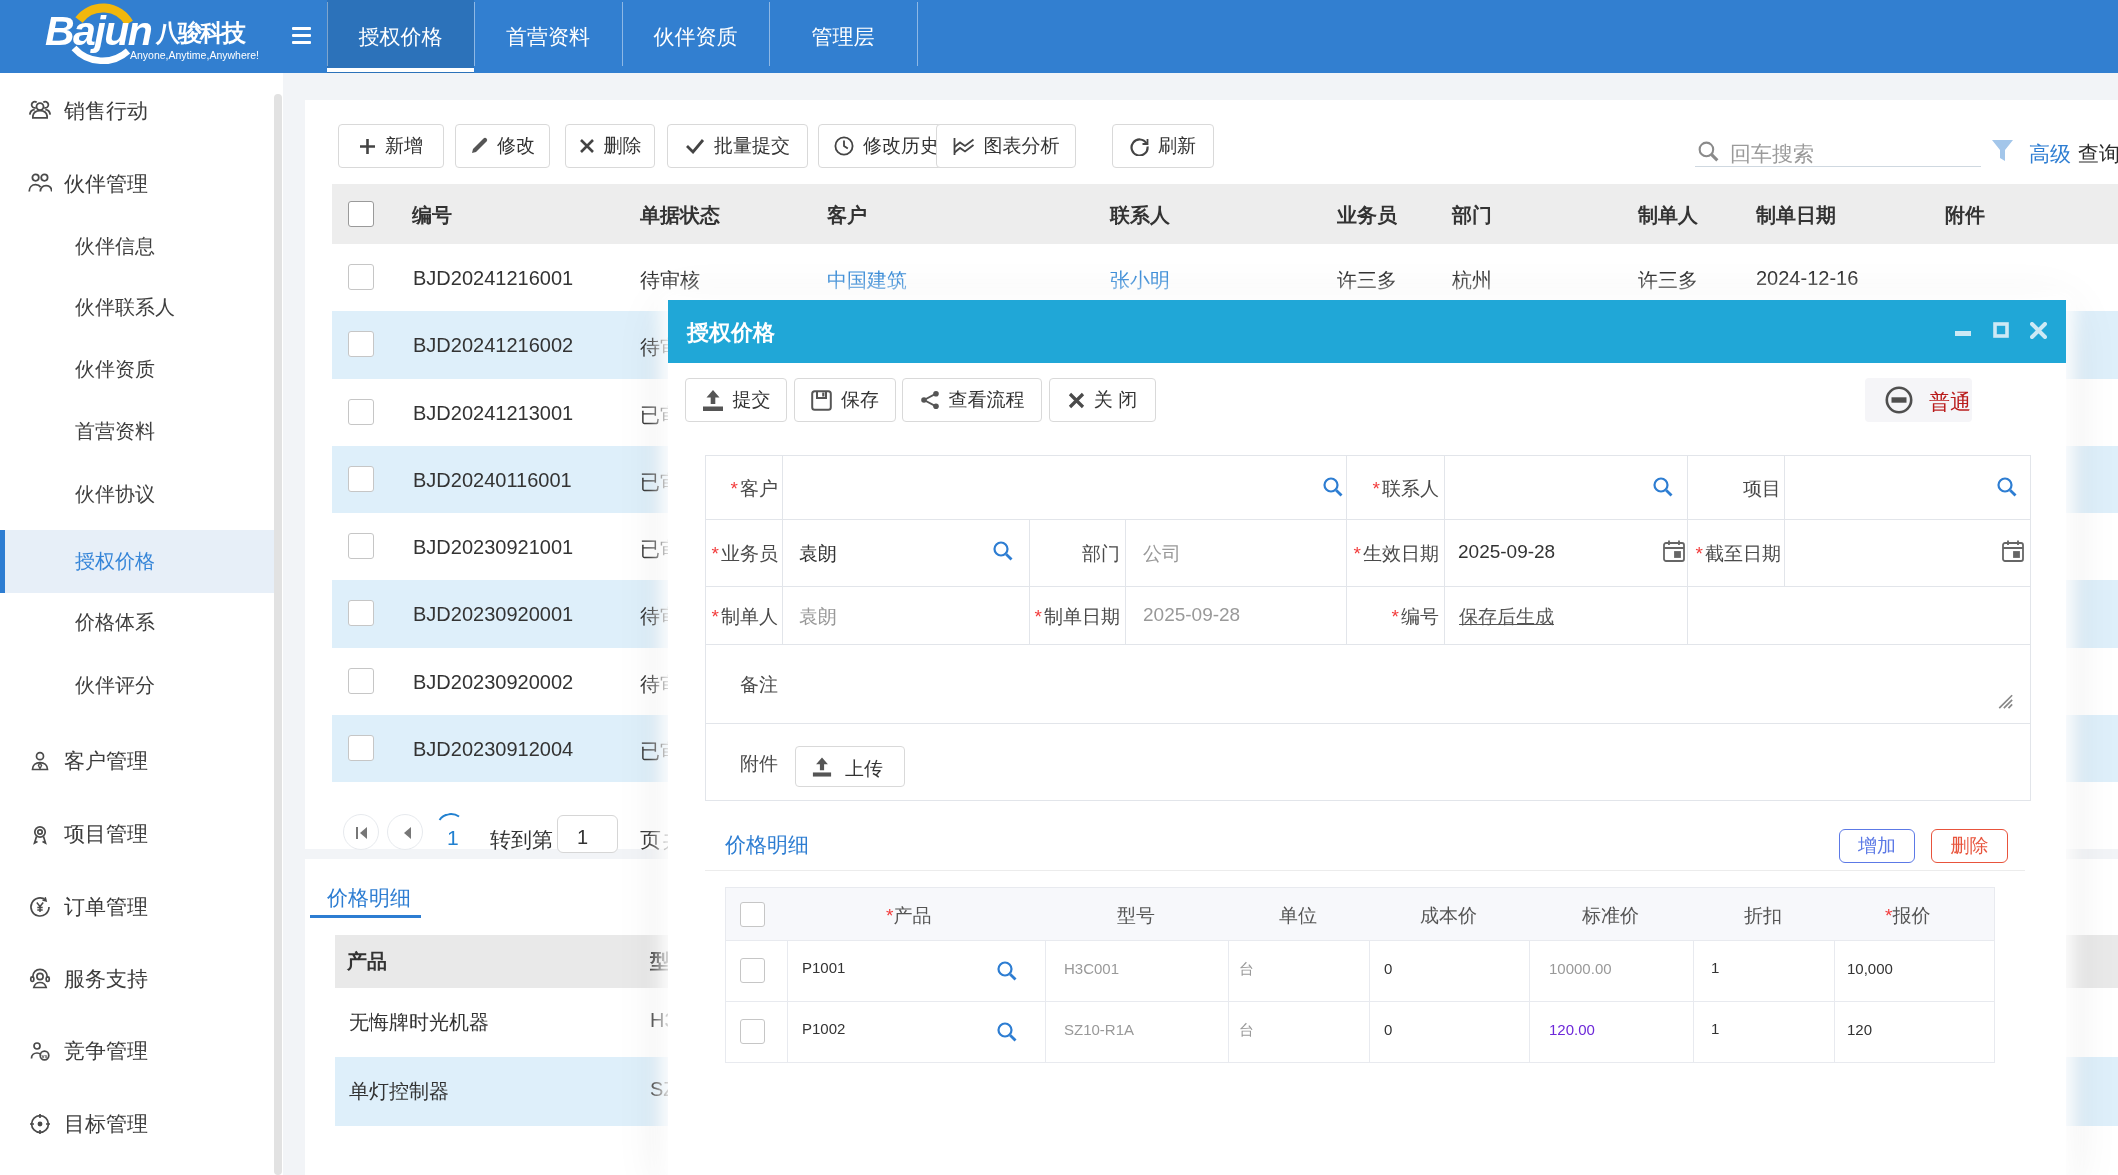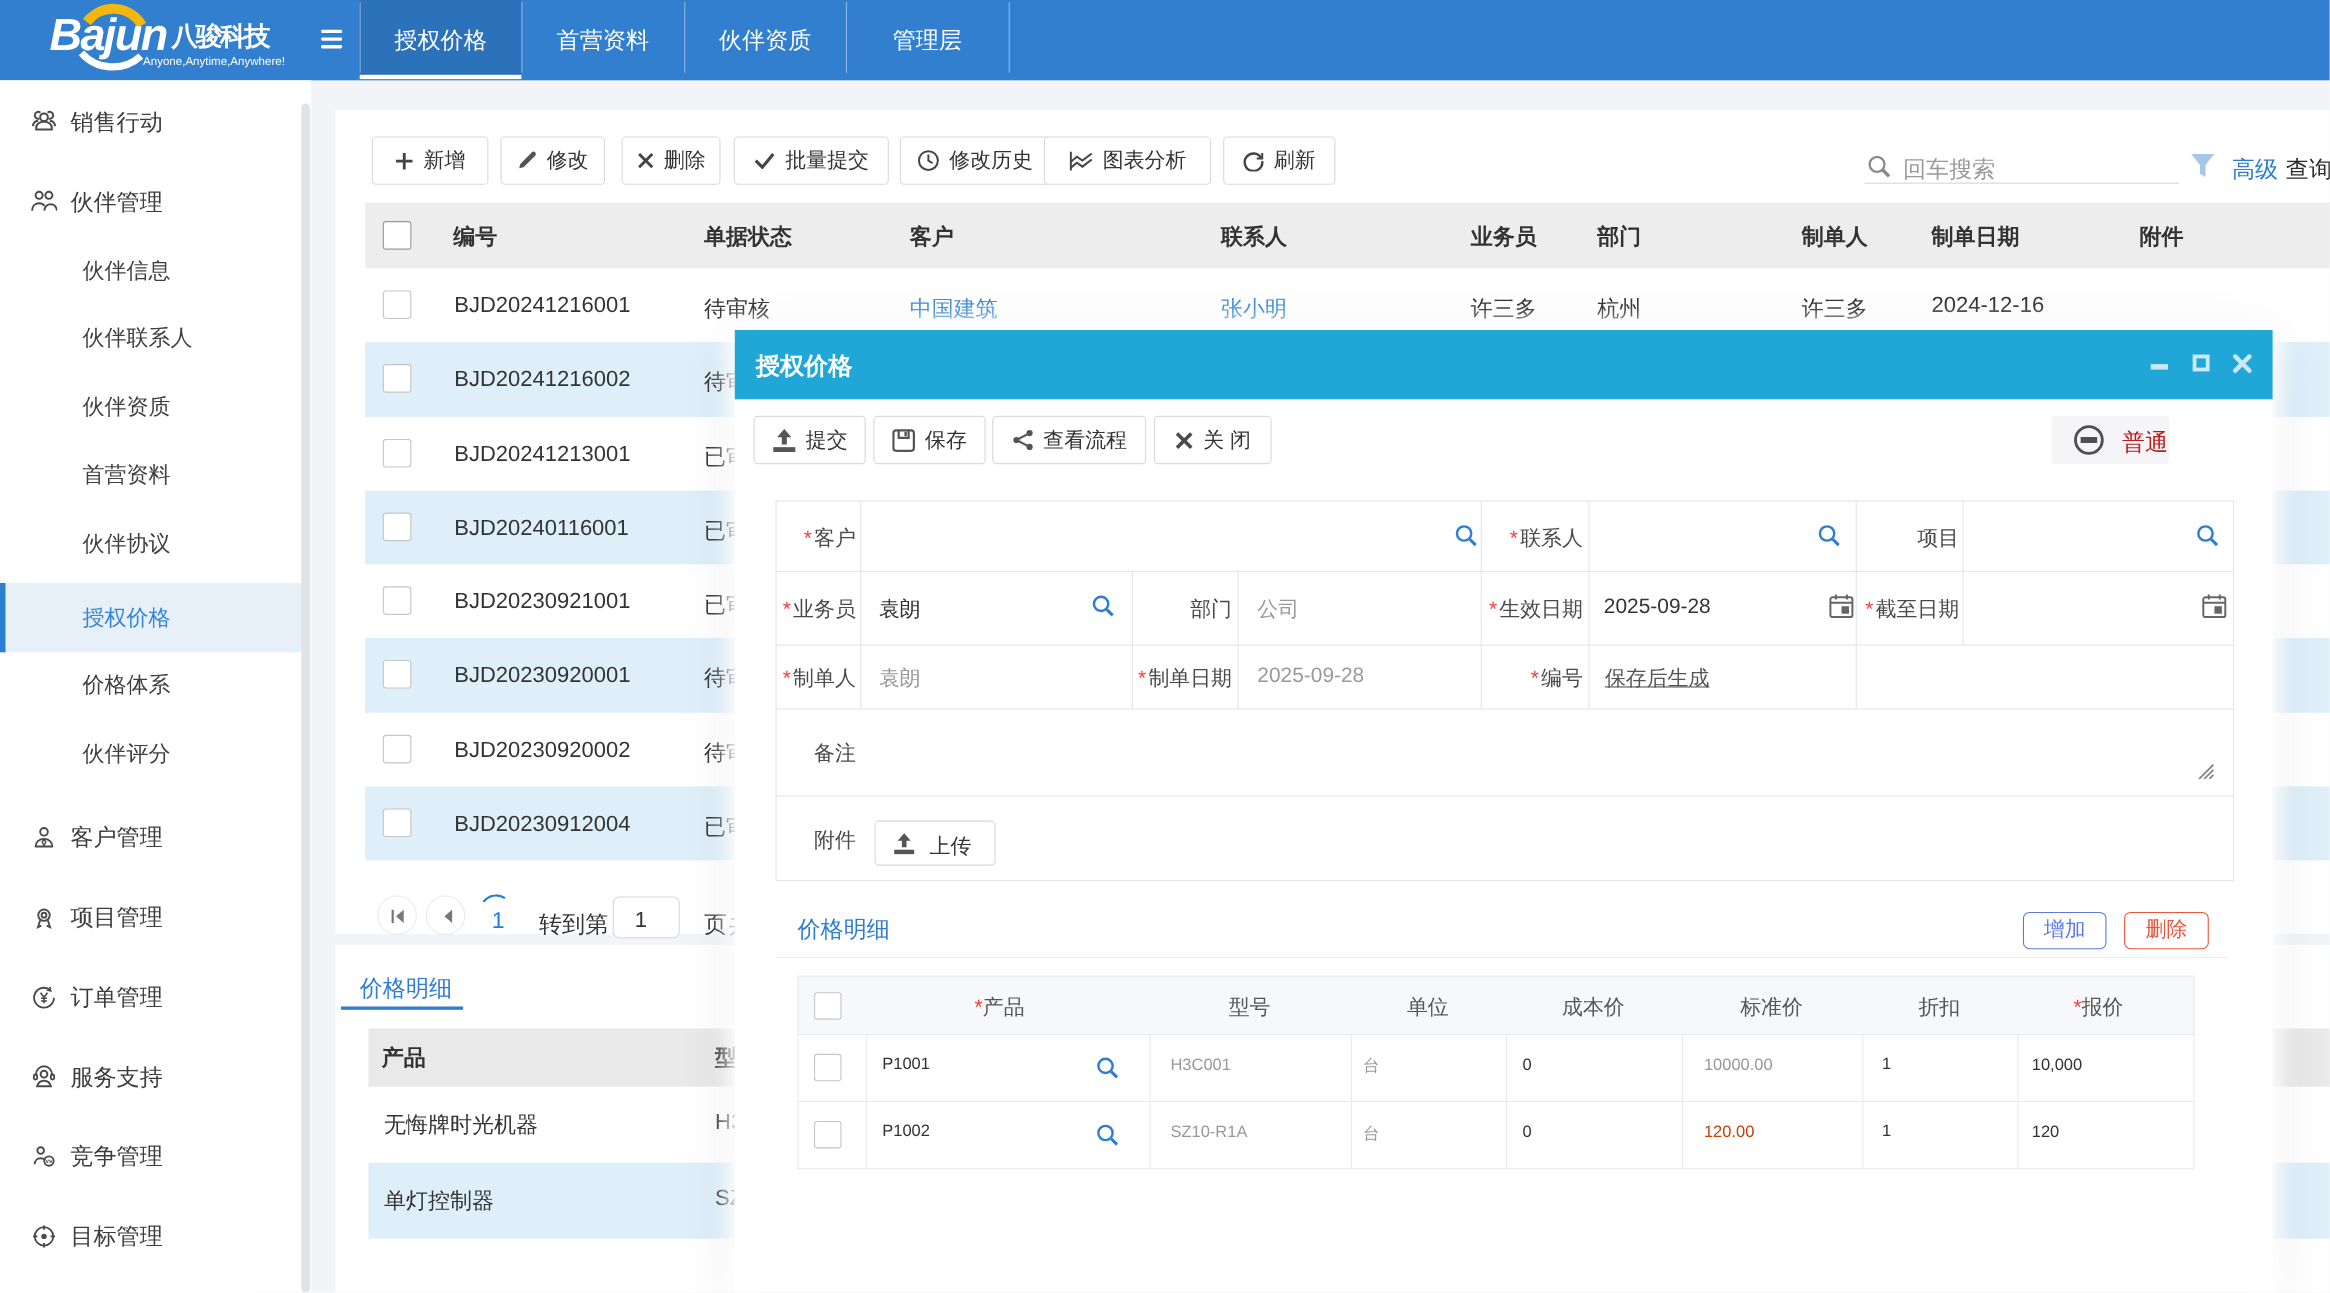--- a/index.html
+++ b/index.html
@@ -219,21 +219,21 @@
       </svg>删除</div>
   <div class="tbtn" style="left:362px;width:141px">
     <svg width="20" height="16" viewBox="0 0 20 16">
         <path d="M2 8l6 6L18 2" stroke="#444" stroke-width="2.8" fill="none"></path>
       </svg>批量提交</div>
   <div class="tbtn" style="left:513px;width:137px">
     <svg width="20" height="20" viewBox="0 0 20 20" fill="none" stroke="#444" stroke-width="1.8">
         <circle cx="10" cy="10" r="8.6"></circle>
         <path d="M10 4.5V10l3.8 2.4"></path>
       </svg>修改历史</div>
-  <div class="tbtn" style="left:644px;width:152px">
+  <div class="tbtn" style="left:631px;width:140px">
     <svg width="22" height="19" viewBox="0 0 22 19" fill="none" stroke="#444" stroke-width="1.8">
         <path d="M1.5 1v17"></path>
         <path d="M1.5 10l5.5-4.5 5 3.5 8.5-6.5"></path>
         <path d="M1.5 15.5l5.5-4.5 5 3.5 8.5-6.5"></path>
       </svg>图表分析</div>
   <div class="tbtn" style="left:807px;width:102px">
     <svg width="19" height="19" viewBox="0 0 19 19" fill="none" stroke="#444" stroke-width="2.2">
         <path d="M16.5 6.5A8 8 0 1 0 17.5 9.5"></path>
         <path d="M17.5 2v5h-5" stroke-width="1.8" fill="none"></path>
       </svg>刷新</div>
@@ -509,18 +509,18 @@
       <div class="dcell" style="left:968px;width:141px"></div>
       <div class="cbx" style="left:14px;top:17px;width:25px;height:25px"></div>
       <span style="position:absolute;left:76px;top:18px">P1002</span>
       <svg class="mag" style="left:269px;top:18px" viewBox="0 0 24 24" fill="none" stroke="#2d7dd2" stroke-width="2.2">
           <circle cx="10" cy="10" r="6.5"></circle>
           <path d="M15.2 15.2l5.3 5.3" stroke-width="2.8"></path>
         </svg>
       <span style="position:absolute;left:338px;top:19px;color:#999">SZ10-R1A</span>
       <span style="position:absolute;left:513px;top:19px;color:#999">台</span>
       <span style="position:absolute;left:658px;top:19px">0</span>
-      <span style="position:absolute;left:823px;top:19px;color:#c2410c">120.00</span>
+      <span style="position:absolute;left:823px;top:19px;color:#6d28d9">120.00</span>
       <span style="position:absolute;left:985px;top:18px">1</span>
       <span style="position:absolute;left:1121px;top:19px">120</span>
     </div>
   </div>
 </div>
 
 </body></html>

